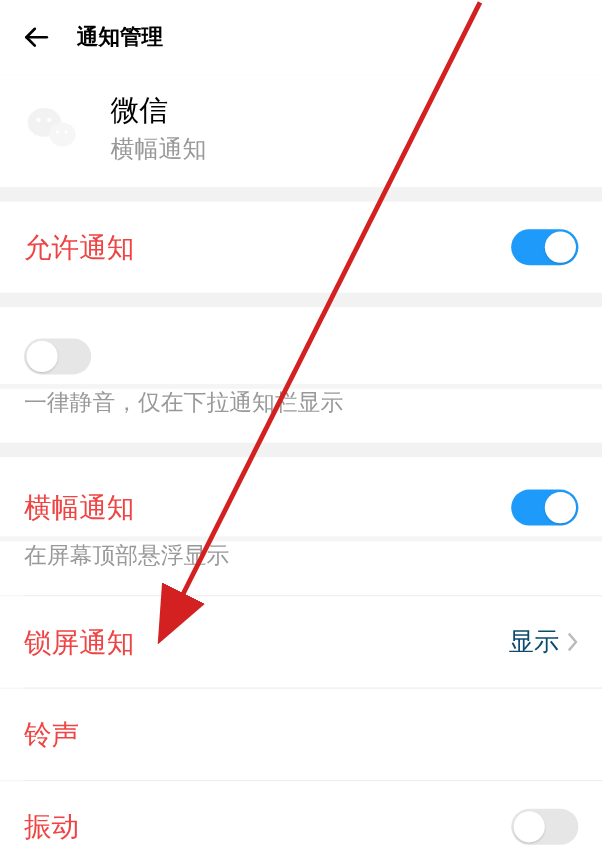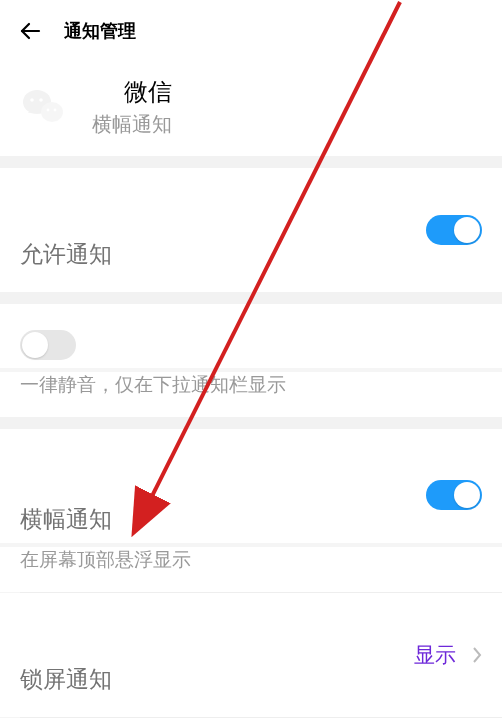--- a/index.html
+++ b/index.html
@@ -46,21 +46,20 @@
       height: 48px;
       margin-right: 24px;
       display: flex;
       align-items: center;
       justify-content: center;
       opacity: 0.25;
     }
     .app-info {
       display: flex;
       flex-direction: column;
-      align-items: flex-end;
     }
     .app-name {
       font-size: 24px;
       color: #000;
       margin-bottom: 3px;
     }
     .app-sub {
       font-size: 20px;
       color: #999;
     }
@@ -80,34 +79,33 @@
       padding-bottom: 8px;
     }
     .row-sub-wrap {
       display: flex;
       flex-direction: column;
       flex: 1;
       min-width: 0;
     }
     .row-label {
       font-size: 23px;
-      color: #737373;
+      color: #ef4444;
       line-height: 1.4;
-      margin-top: 48px;
     }
     .row-desc {
       font-size: 19px;
       color: #999;
       line-height: 1.4;
       margin-top: 4px;
     }
     .row-value {
       font-size: 21px;
-      color: #6d28d9;
-      margin-right: 12px;
+      color: #0c4a6e;
+      margin-right: 2px;
     }
     .right-group {
       display: flex;
       align-items: center;
     }
     .chevron {
       margin-left: 4px;
     }
     .switch {
       width: 56px;
@@ -229,31 +227,27 @@
     <span class="row-value">显示</span>
     <svg class="chevron" width="10" height="18" viewBox="0 0 10 18" fill="none" stroke="#bbb" stroke-width="2">
       <polyline points="2 2 8 9 2 16"></polyline>
     </svg>
   </div>
 </div>
 
 <div class="thin-divider"></div>
 
 <div class="row" style="padding-top:22px;padding-bottom:22px;">
-  <div class="right-group">
-    <span class="row-value">静音</span>
-    <svg class="chevron" width="10" height="18" viewBox="0 0 10 18" fill="none" stroke="#bbb" stroke-width="2">
-      <polyline points="2 2 8 9 2 16"></polyline>
-    </svg>
-  </div>
+  <div class="row-label">铃声</div>
 </div>
 
 <div class="thin-divider"></div>
 
 <div class="row" style="padding-top:22px;padding-bottom:22px;">
+  <div class="row-label">振动</div>
   <div class="switch switch-off">
     <div class="switch-knob"></div>
   </div>
 </div>
 
 <svg class="arrow-overlay" width="502" height="720">
   <defs>
     <marker id="arrowhead" markerWidth="12" markerHeight="10" refX="10" refY="5" orient="auto">
       <polygon points="0 0, 12 5, 0 10" fill="#d32020"></polygon>
     </marker>

